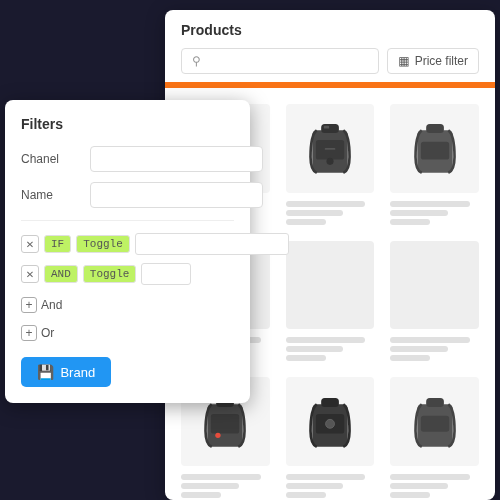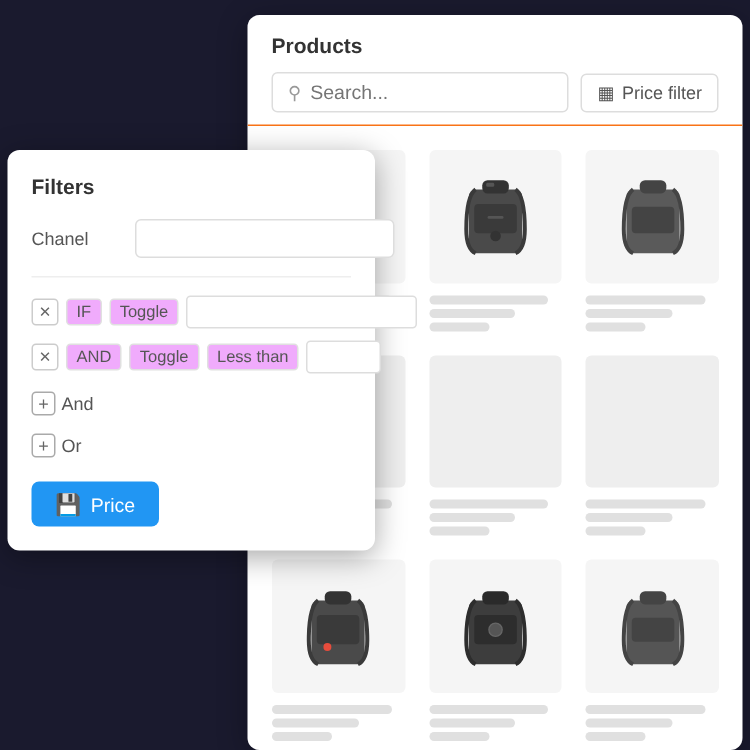--- a/index.html
+++ b/index.html
@@ -21,21 +21,21 @@
       width: 330px;
       height: 490px;
       background: #fff;
       border-radius: 8px;
       box-shadow: 0 4px 20px rgba(0,0,0,0.3);
       overflow: hidden;
     }
 
     .products-header {
       padding: 12px 16px 8px;
-      border-bottom: 1px solid #f97316;
+      border-bottom: 6px solid #f97316;
     }
 
     .products-title {
       font-size: 14px;
       font-weight: 600;
       color: #333;
       margin-bottom: 10px;
     }
 
     .search-bar {
@@ -200,25 +200,26 @@
       align-items: center;
       justify-content: center;
       font-size: 10px;
       color: #666;
       flex-shrink: 0;
     }
 
     .rule-tag {
       font-size: 11px;
       color: #555;
-      background: #f0abfc;
+      background: #bef264;
       padding: 2px 6px;
       border-radius: 3px;
       border: 1px solid #e0e0e0;
       flex-shrink: 0;
+      font-family: Liberation Mono, monospace;
     }
 
     .rule-input {
       flex: 1;
       height: 22px;
       border: 1px solid #ddd;
       border-radius: 3px;
       font-size: 11px;
       background: #fff;
       padding: 0 5px;
@@ -278,21 +279,20 @@
   </style>
 </head>
 <body>
 
 <div class="products-panel">
   <div class="products-header">
     <div class="products-title">Products</div>
     <div class="search-bar">
       <div class="search-input-wrap">
         <span class="search-icon-svg">⚲</span>
-        <input class="search-input" type="text" placeholder="Search..." style="">
       </div>
       <button class="toggle-filter-btn">
         <span>▦</span>
         <span>Price filter</span>
       </button>
     </div>
   </div>
 
   <div class="products-grid">
 
@@ -428,51 +428,54 @@
 </div>
 
 <div class="filters-panel">
   <div class="filters-title">Filters</div>
 
   <div class="filter-field">
     <span class="filter-label">Chanel</span>
     <input class="filter-input" type="text" style="">
   </div>
 
+  <div class="filter-field">
+    <span class="filter-label">Name</span>
+    <input class="filter-input" type="text" style="">
+  </div>
 
   <div class="filter-divider"></div>
 
   <div class="filter-rule">
     <button class="remove-btn">✕</button>
     <span class="rule-tag">IF</span>
     <span class="rule-tag">Toggle</span>
     <input class="rule-input" type="text" style="">
   </div>
 
   <div class="filter-rule">
     <button class="remove-btn">✕</button>
     <span class="rule-tag">AND</span>
     <span class="rule-tag">Toggle</span>
-    <span class="rule-tag">Less than</span>
     <input class="rule-input small" type="text" style="">
   </div>
 
   <div style="margin-top: 8px;">
     <button class="add-and-btn">
       <span class="add-icon">+</span>
       <span>And</span>
     </button>
   </div>
 
   <div style="margin-top: 4px;">
     <button class="add-or-btn">
       <span class="add-icon">+</span>
       <span>Or</span>
     </button>
   </div>
 
   <div class="filters-footer">
     <button class="save-btn">
       <span class="save-icon">💾</span>
-      <span>Price</span>
+      <span>Brand</span>
     </button>
   </div>
 </div>
 
 </body></html>

